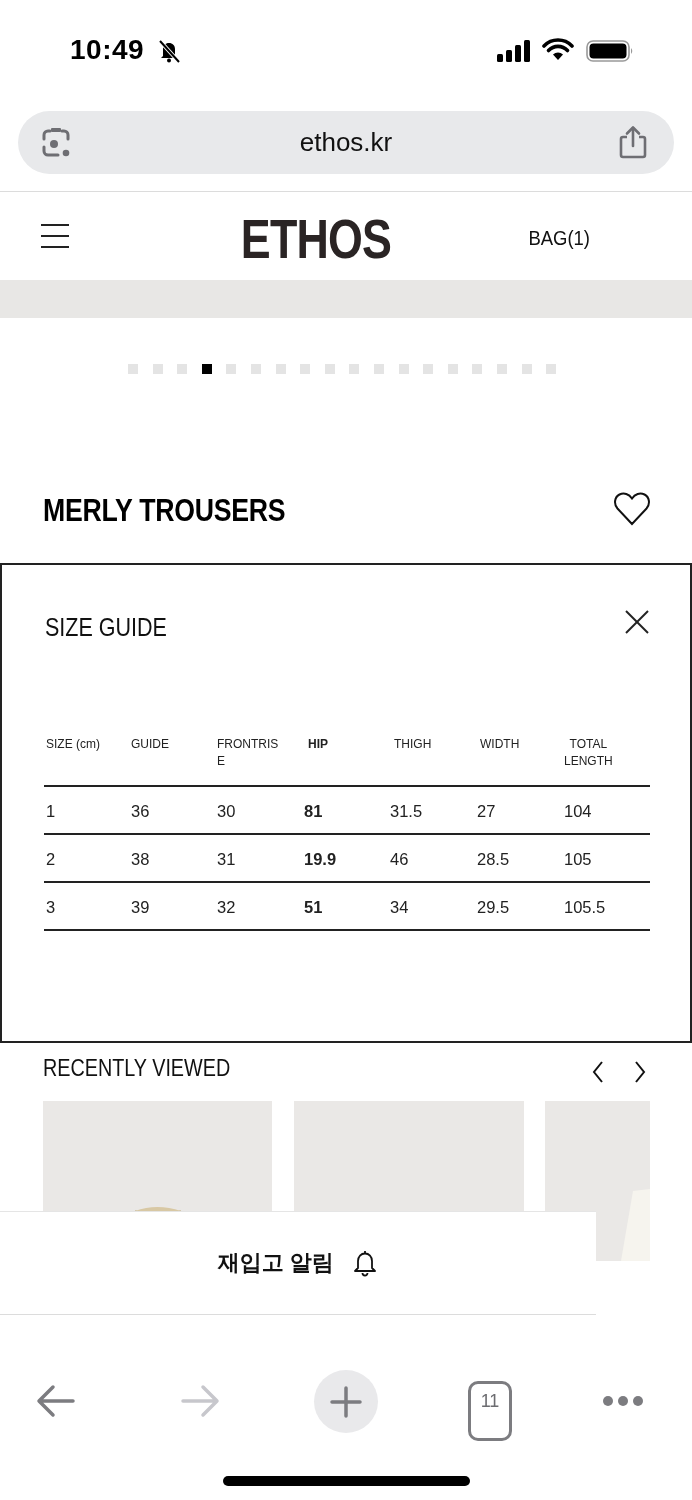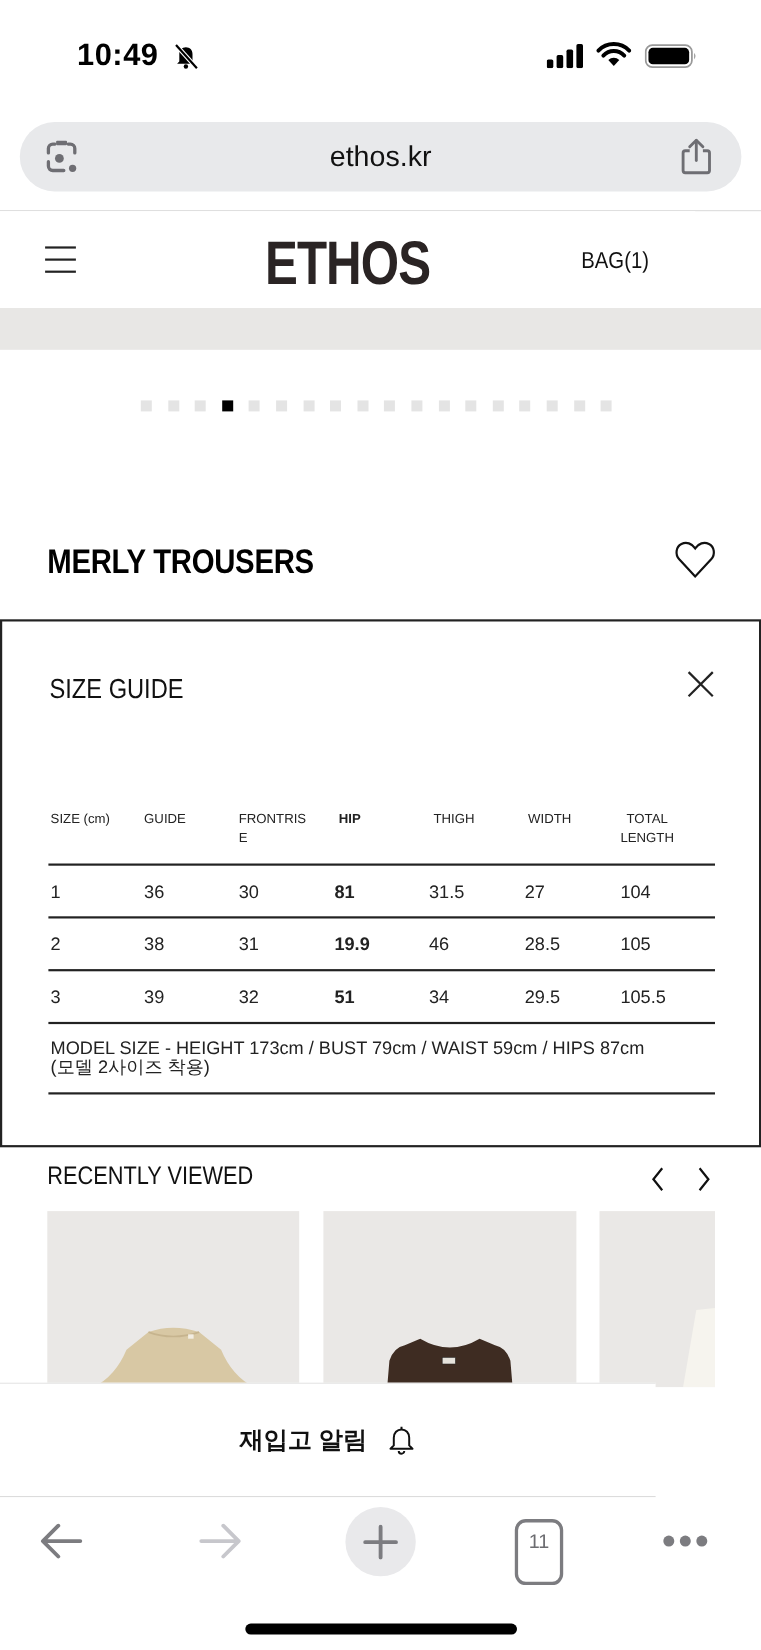--- a/index.html
+++ b/index.html
@@ -65,21 +65,21 @@
   
   .rv-title { position: absolute; left: 43px; top: 1055px; font-size: 23px; color: #111; transform: scaleX(0.86); transform-origin: left center; }
   .rv-prev { position: absolute; left: 590px; top: 1060px; width: 16px; height: 24px; }
   .rv-next { position: absolute; left: 632px; top: 1060px; width: 16px; height: 24px; }
   .rv-card { position: absolute; top: 1101px; height: 160px; background: #eae8e6; overflow: hidden; }
   .rv-card.c-a { left: 43px; width: 229px; }
   .rv-card.c-b { left: 294px; width: 230px; }
   .rv-card.c-c { left: 545px; width: 105px; }
 
   
-  .restock { position: absolute; left: 0; top: 1257px; width: 596px; height: 104px; background: #fff; border-top: 1px solid #e5e5e5; border-bottom: 1px solid #dcdcdc; }
+  .restock { position: absolute; left: 0; top: 1211px; width: 596px; height: 104px; background: #fff; border-top: 1px solid #e5e5e5; border-bottom: 1px solid #dcdcdc; }
   .restock-inner { position: absolute; left: 0; right: 0; top: 36px; text-align: center; }
   .restock-label { font-size: 22px; font-weight: 700; color: #111; vertical-align: middle; }
   .restock-bell { display: inline-block; width: 26px; height: 28px; vertical-align: middle; margin-left: 14px; }
 
   
   .toolbar { position: absolute; left: 0; top: 1362px; width: 692px; height: 80px; }
   .tb-back { position: absolute; left: 36px; top: 22px; width: 40px; height: 34px; }
   .tb-fwd { position: absolute; left: 180px; top: 22px; width: 40px; height: 34px; }
   .tb-new { position: absolute; left: 314px; top: 8px; width: 64px; height: 63px; border-radius: 50%; background: #e9e9eb; }
   .tb-new svg { position: absolute; left: 16px; top: 16px; width: 32px; height: 32px; }
@@ -211,26 +211,20 @@
     </div>
     <div class="sg-row">
       <span class="col c0">3</span>
       <span class="col c1">39</span>
       <span class="col c2">32</span>
       <span class="col c3">51</span>
       <span class="col c4">34</span>
       <span class="col c5">29.5</span>
       <span class="col c6">105.5</span>
     </div>
-    <div class="sg-model">
-      <div>
-        <span>MODEL SIZE - HEIGHT 173cm / BUST 79cm / WAIST 59cm / HIPS 87cm</span><br>
-        <span>(모델 2사이즈 착용)</span>
-      </div>
-    </div>
   </div>
 </div>
 
 <div class="rv-title">RECENTLY VIEWED</div>
 <svg class="rv-prev" viewBox="0 0 16 24">
   <path d="M12 2 L4 12 L12 22" fill="none" stroke="#111" stroke-width="2"></path>
 </svg>
 <svg class="rv-next" viewBox="0 0 16 24">
   <path d="M4 2 L12 12 L4 22" fill="none" stroke="#111" stroke-width="2"></path>
 </svg>

